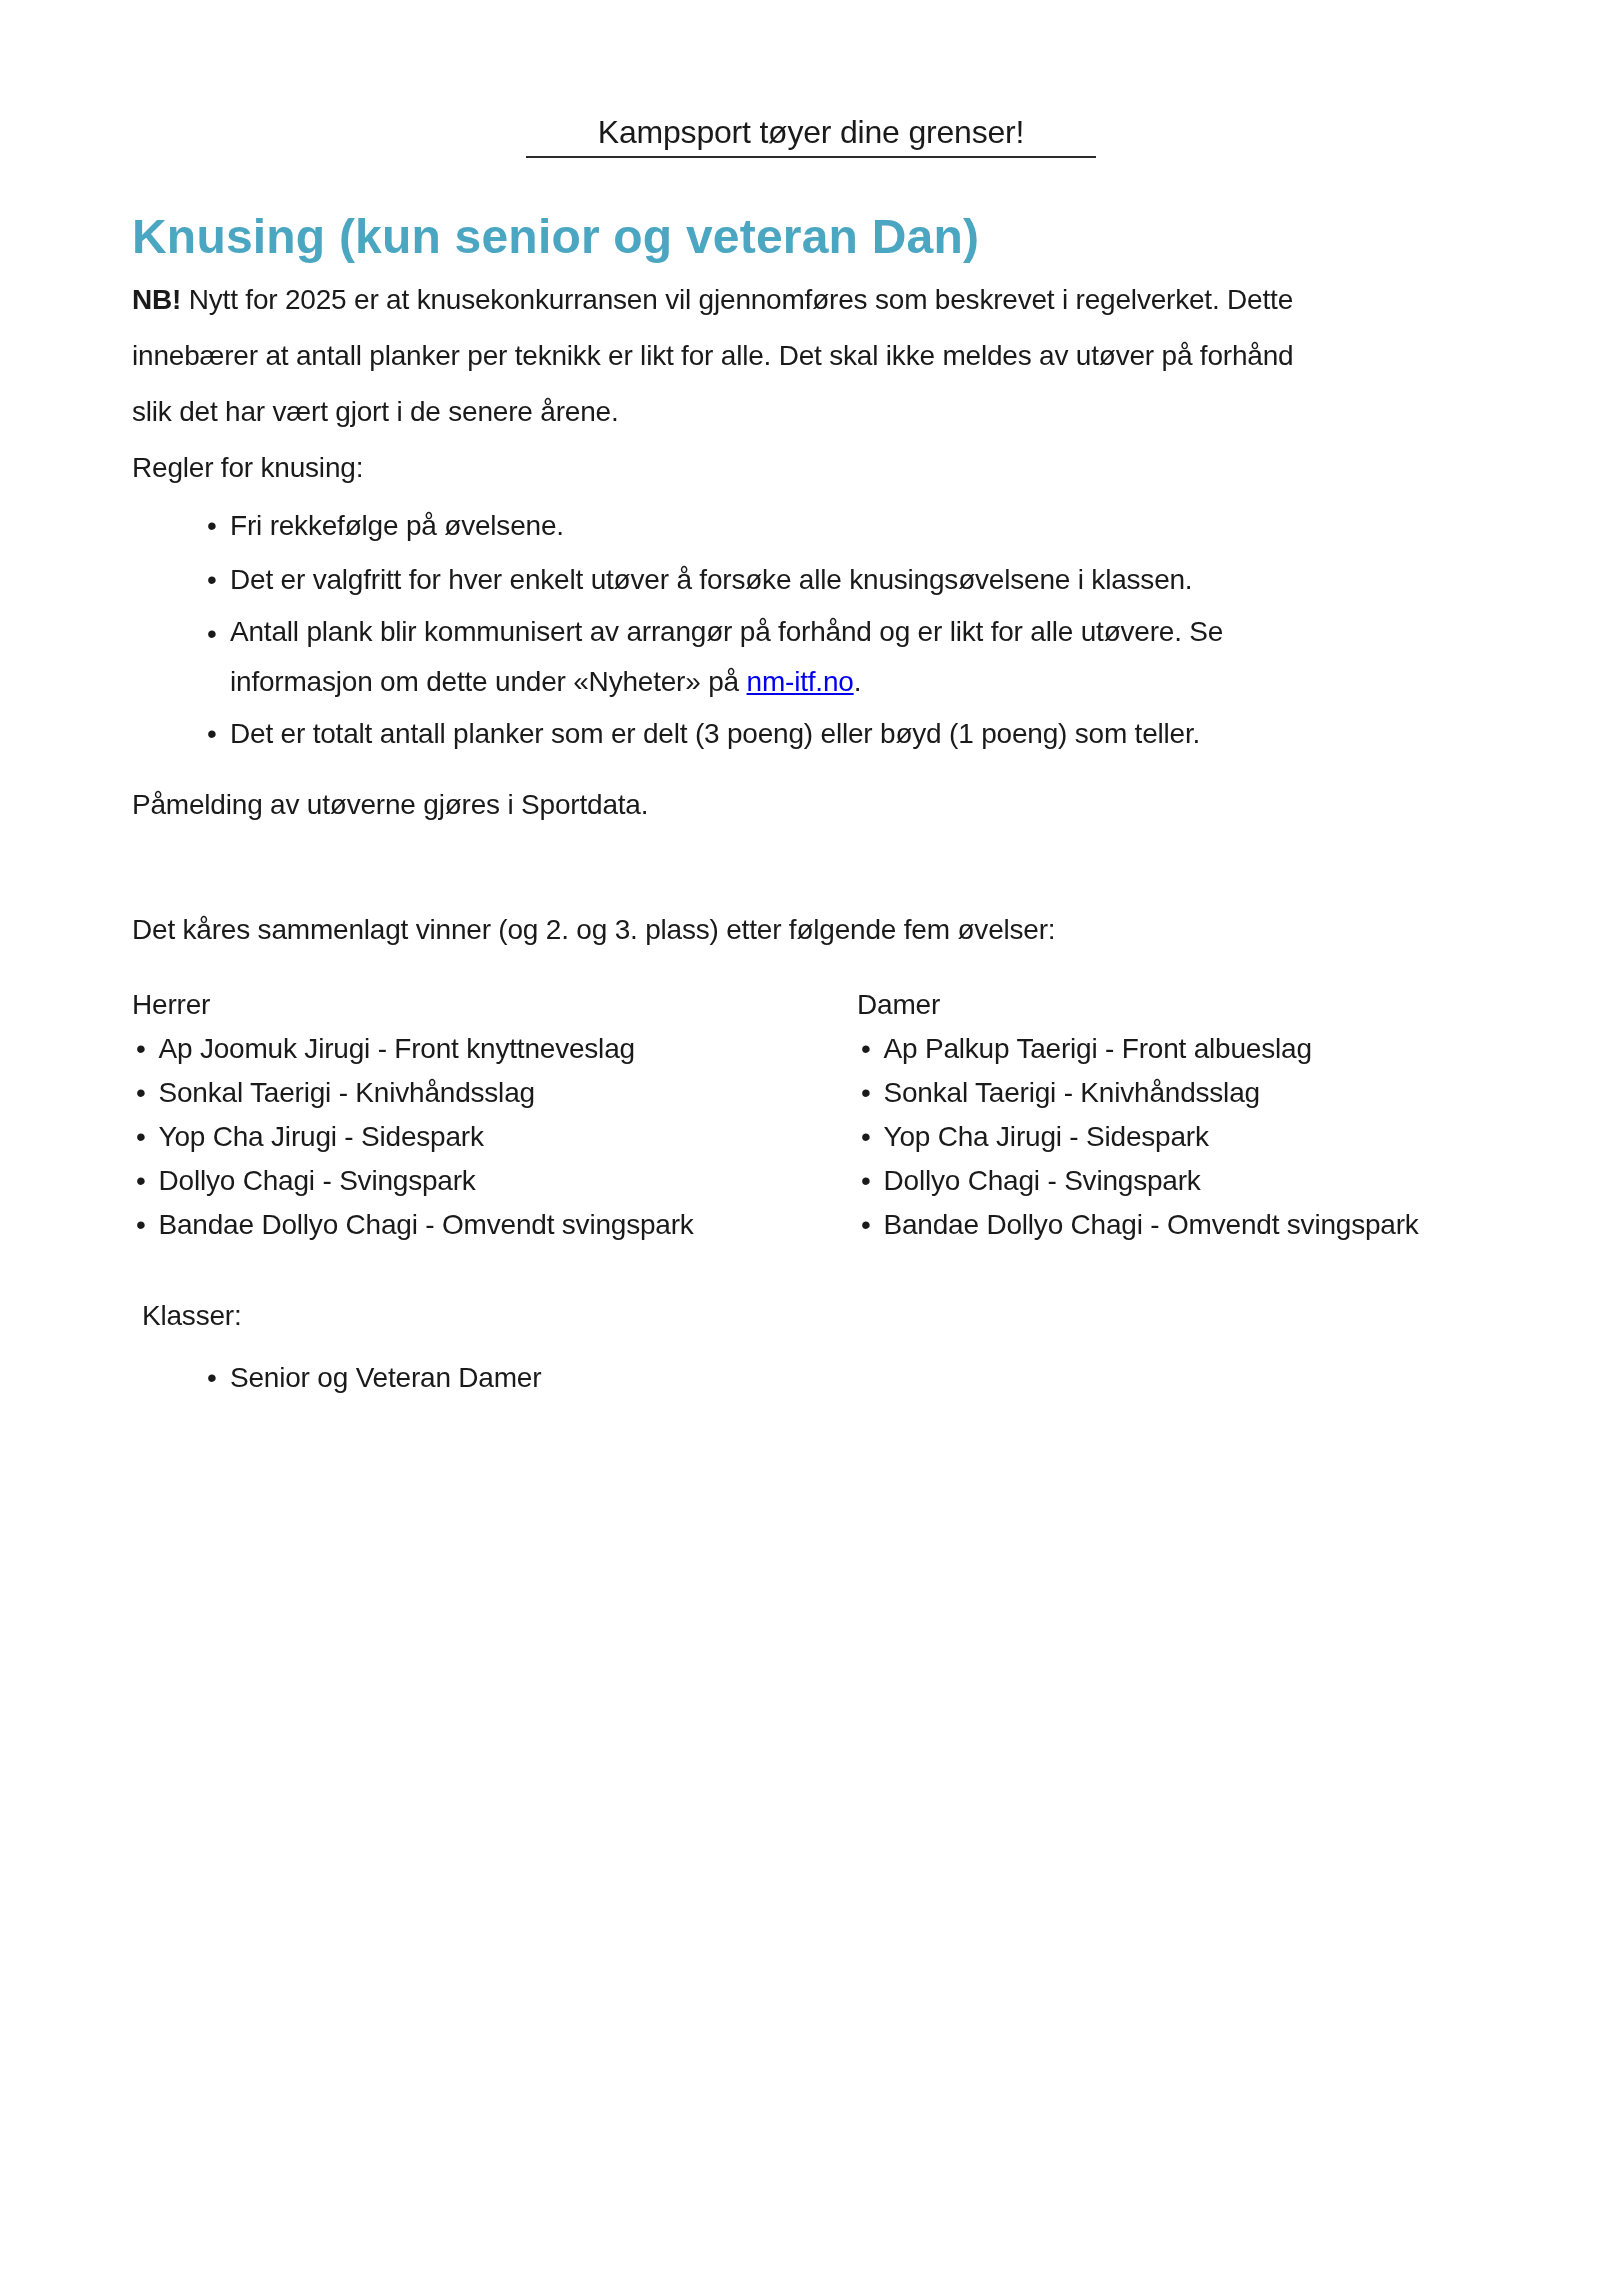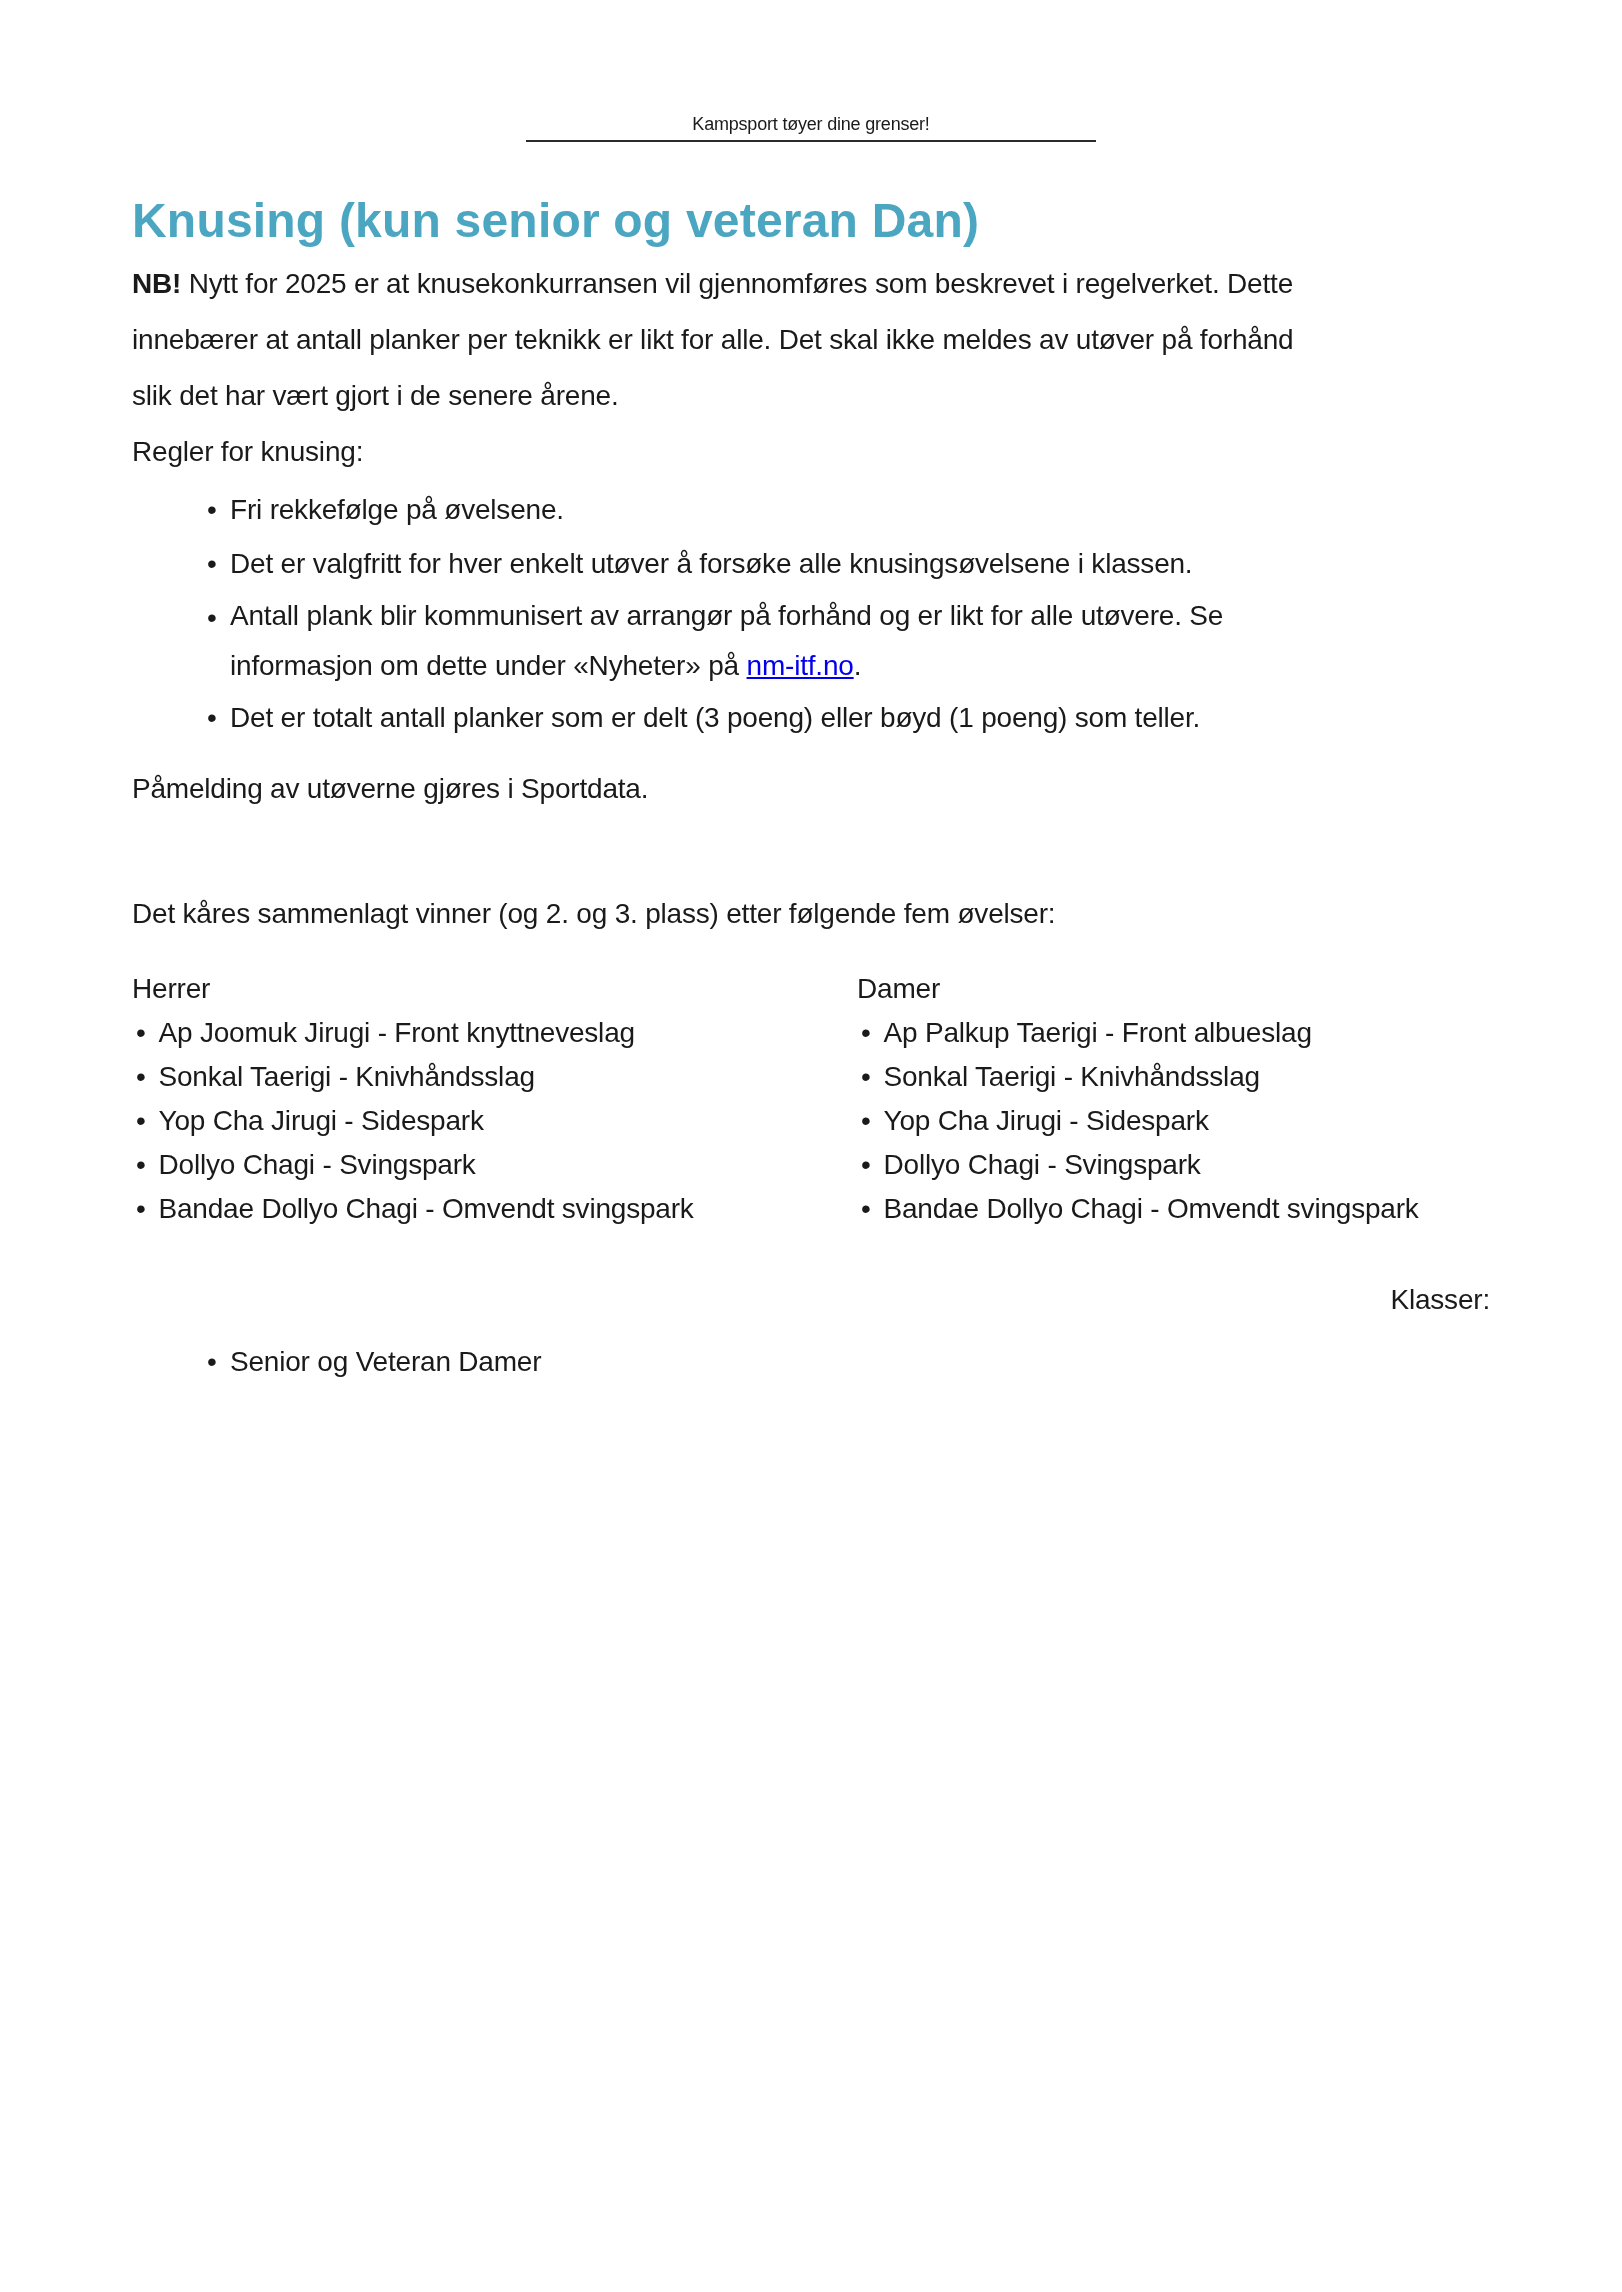--- a/index.html
+++ b/index.html
@@ -18,21 +18,21 @@
     font-family:"Liberation Sans","DejaVu Sans",sans-serif;
     font-size:28px;
     letter-spacing:-0.2px;
   }
   .doc-header{
     width:570px;
     margin:114px auto 0;
     text-align:center;
     padding-bottom:4.9px;
     border-bottom:2px solid #2b2b2b;
-    font-size:18px;
+    font-size:32px;
   }
   .title{
     margin:57px 132px 0;
     font-size:48px;
     line-height:43px;
     font-weight:700;
     letter-spacing:0.2px;
     color:var(--accent);
   }
   .intro{margin:13.7px 132px 0;line-height:56px;}
@@ -50,21 +50,21 @@
   .note{margin:15.7px 132px 0;line-height:56px;}
   .exercises-intro{margin-top:69px;}
   .columns{display:flex;margin:23.5px 132px 0;justify-content:center;}
   .col{width:725px;}
   .col:last-child{flex:1;}
   .col-heading{line-height:45px;}
   .ex-list{margin-top:0;}
   .ex-list li{position:relative;padding-left:26.5px;line-height:44px;}
   .ex-list li::before{content:"\2022";position:absolute;left:3.9px;}
   .classes{margin:45px 132px 0;}
-  .classes .col-heading{margin-left:10px;line-height:47px;text-align:right;}
+  .classes .col-heading{margin-left:10px;line-height:47px;}
   .classes-list{margin-top:16px;}
   .classes-list li{position:relative;padding-left:98px;line-height:45px;}
   .classes-list li::before{content:"\2022";position:absolute;left:75px;}
   a.doc-link{color:var(--link);cursor:pointer;}
 </style>
 </head>
 <body>
 
 <div class="page">
 

